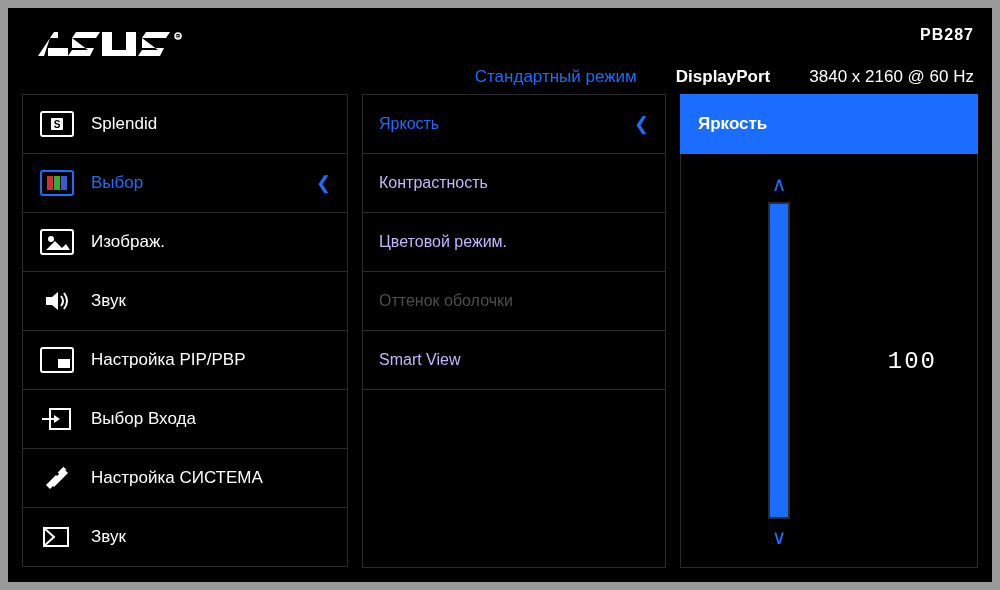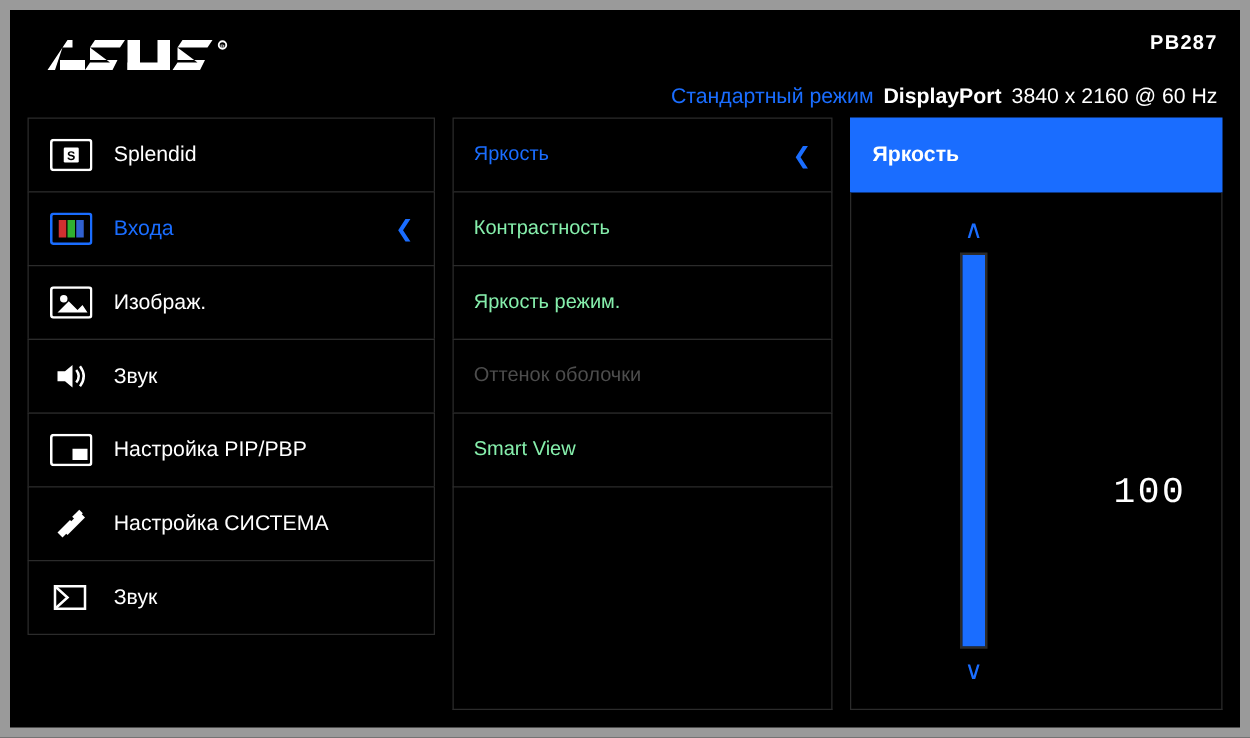--- a/index.html
+++ b/index.html
@@ -29,21 +29,21 @@
     position: absolute; right: 18px; top: 18px;
     text-align: right;
     font-size: 16px;
   }
   .header-info .model { font-weight: bold; letter-spacing: 1px; }
   .header-row2 {
     position: absolute;
     right: 18px;
     top: 44px;
     display: flex;
-    gap: 8px;
+    gap: 39px;
     font-size: 17px;
     align-items: baseline;
   }
   .mode { color: #1a6dff; }
   .input-name { color: #fff; font-weight: bold; margin-top: 15px; }
   .resolution { color: #fff; }
 
   
   .cols {
     position: absolute;
@@ -88,21 +88,21 @@
 
   
   .sub-row {
     height: 60px;
     border: 1px solid #2b2b2b;
     margin-bottom: -1px;
     display: flex;
     align-items: center;
     padding: 0 16px;
     font-size: 16px;
-    color: #86efac;
+    color: #c4b5fd;
     cursor: pointer;
     background: #000;
   }
   .sub-row.selected { color: #1a6dff; }
   .sub-row.disabled { color: #4d4d4d; cursor: default; }
   .sub-row .chev { margin-left: auto; font-size: 18px; }
   .col2-fill {
     border: 1px solid #2b2b2b;
     border-top: none;
     flex: 1;
@@ -150,28 +150,27 @@
     background: #000;
   }
   .slider-fill {
     position: absolute;
     left: 0; right: 0; bottom: 0;
     top: 0;
     background: #1a6dff;
   }
   .slider-value {
     position: absolute;
-    right: 28px;
+    right: 40px;
     top: 50%;
     transform: translateY(-50%);
-    font-size: 29px;
+    font-size: 24px;
     font-family: "Courier New", monospace;
     letter-spacing: 2px;
     color: #fff;
-    margin-top: 33px;
   }
 </style>
 </head>
 <body>
 
 <div class="osd">
 
   <div class="header">
     <div class="logo">
       <svg width="160" height="40" viewBox="0 0 160 40">
@@ -221,21 +220,21 @@
 
       <div class="menu-row selected">
         <span class="icon">
           <svg width="34" height="26" viewBox="0 0 34 26">
               <rect x="1" y="1" width="32" height="24" rx="2" fill="none" stroke="#1a6dff" stroke-width="2"></rect>
               <rect x="7" y="6" width="6" height="14" fill="#d03030"></rect>
               <rect x="14" y="6" width="6" height="14" fill="#30b030"></rect>
               <rect x="21" y="6" width="6" height="14" fill="#3060d0"></rect>
             </svg>
         </span>
-        <span class="label">Входа</span>
+        <span class="label">Выбор</span>
         <span class="chev">❮</span>
       </div>
 
       <div class="menu-row">
         <span class="icon">
           <svg width="34" height="26" viewBox="0 0 34 26">
               <rect x="1" y="1" width="32" height="24" rx="2" fill="none" stroke="#fff" stroke-width="2"></rect>
               <circle cx="11" cy="10" r="3" fill="#fff"></circle>
               <polygon points="6,21 15,12 22,19 26,15 30,21" fill="#fff"></polygon>
             </svg>
@@ -257,20 +256,30 @@
       <div class="menu-row">
         <span class="icon">
           <svg width="34" height="26" viewBox="0 0 34 26">
               <rect x="1" y="1" width="32" height="24" rx="2" fill="none" stroke="#fff" stroke-width="2"></rect>
               <rect x="18" y="12" width="12" height="9" fill="#fff"></rect>
             </svg>
         </span>
         <span class="label">Настройка PIP/PBP</span>
       </div>
 
+      <div class="menu-row">
+        <span class="icon">
+          <svg width="34" height="26" viewBox="0 0 34 26">
+              <rect x="10" y="3" width="20" height="20" fill="none" stroke="#fff" stroke-width="2"></rect>
+              <line x1="2" y1="13" x2="16" y2="13" stroke="#fff" stroke-width="2"></line>
+              <polygon points="14,9 20,13 14,17" fill="#fff"></polygon>
+            </svg>
+        </span>
+        <span class="label">Выбор Входа</span>
+      </div>
 
       <div class="menu-row">
         <span class="icon">
           <svg width="34" height="26" viewBox="0 0 34 26">
               <path d="M6 20 L16 10 L20 14 L10 24 Z" fill="#fff"></path>
               <path d="M24 4 L28 8 L14 22 L10 18 Z" fill="#fff"></path>
               <rect x="20" y="2" width="4" height="8" fill="#fff" transform="rotate(45 22 6)"></rect>
             </svg>
         </span>
         <span class="label">Настройка СИСТЕМА</span>
@@ -291,21 +300,21 @@
     <div class="col col2">
       <div class="col2-wrap">
         <div class="sub-row selected">
           <span>Яркость</span>
           <span class="chev">❮</span>
         </div>
         <div class="sub-row">
           <span>Контрастность</span>
         </div>
         <div class="sub-row">
-          <span>Яркость режим.</span>
+          <span>Цветoвой режим.</span>
         </div>
         <div class="sub-row disabled">
           <span>Оттенок оболочки</span>
         </div>
         <div class="sub-row">
           <span>Smart View</span>
         </div>
         <div class="col2-fill"></div>
       </div>
     </div>

